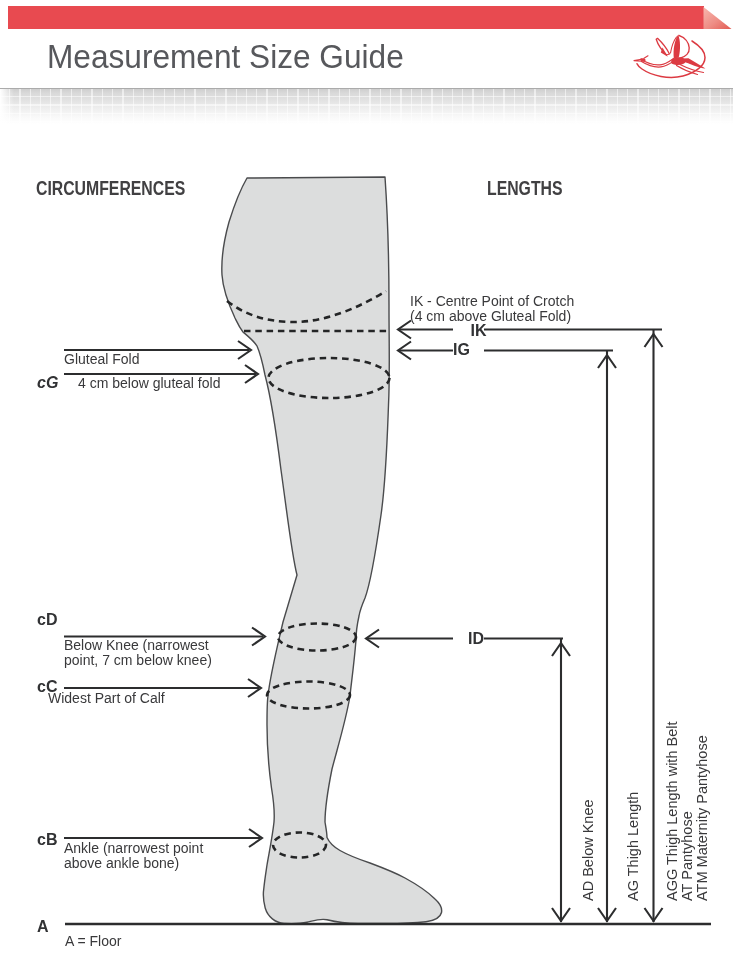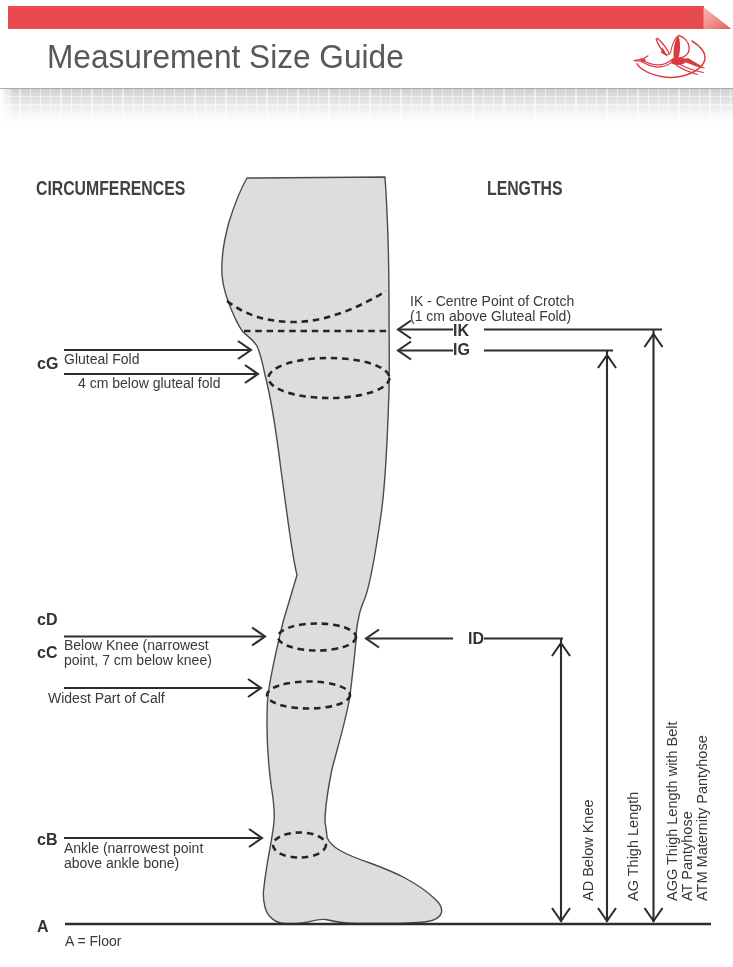--- a/index.html
+++ b/index.html
@@ -27,35 +27,35 @@
             line-height:1;transform:scaleX(0.79);transform-origin:0 0;}
   #head-circ{left:36px;top:178px;}
   #head-len{left:487px;top:178px;}
 
   
   .lbl{font-size:14px;color:#39393b;line-height:15.5px;white-space:pre-line;}
   .code{font-size:16px;font-weight:bold;color:#313234;line-height:1;white-space:nowrap;}
   .rot{transform-origin:0 0;white-space:pre;line-height:15px;font-size:14.5px;}
 
   
-  #cg-code{left:37px;top:356px;}
+  #cg-code{left:37px;top:375px;font-style:italic;}
   #cg-l1{left:64px;top:352.3px;}
   #cg-l2{left:78px;top:375.6px;}
   #cd-code{left:37px;top:612px;text-align:right;}
   #cd-l1{left:64px;top:637.6px;}
-  #cc-code{left:37px;top:645px;}
+  #cc-code{left:37px;top:679px;}
   #cc-l1{left:48px;top:691px;}
   #cb-code{left:37px;top:831.5px;}
   #cb-l1{left:64px;top:840.6px;}
   #a-code{left:37px;top:918.5px;}
   #a-l1{left:65px;top:933.6px;}
 
   
   #ik-note{left:410px;top:294px;line-height:15px;}
-  #ik-code{left:453px;top:322.5px;width:31px;}
+  #ik-code{left:463px;top:322.5px;width:31px;text-align:center;}
   #ig-code{left:453px;top:342px;width:31px;text-align:left;}
   #id-code{left:453px;top:630.5px;width:31px;text-align:right;}
 
   
   #ad-label{left:0;top:0;transform:translate(581px,901px) rotate(-90deg);}
   #ag-label{left:0;top:0;transform:translate(626px,901px) rotate(-90deg);}
   #agg-label{left:0;top:0;transform:translate(665px,901px) rotate(-90deg);}
 </style>
 </head>
 <body>
@@ -230,21 +230,21 @@
 <div class="abs lbl" id="cc-l1">Widest Part of Calf</div>
 
 <div class="abs code" id="cb-code">cB</div>
 <div class="abs lbl" id="cb-l1">Ankle (narrowest point
 above ankle bone)</div>
 
 <div class="abs code" id="a-code">A</div>
 <div class="abs lbl" id="a-l1">A = Floor</div>
 
 <div class="abs lbl" id="ik-note">IK - Centre Point of Crotch
-(1 cm above Gluteal Fold)</div>
+(4 cm above Gluteal Fold)</div>
 <div class="abs code" id="ik-code">IK</div>
 <div class="abs code" id="ig-code">IG</div>
 <div class="abs code" id="id-code">ID</div>
 
 <div class="abs lbl rot" id="ad-label">AD Below Knee</div>
 <div class="abs lbl rot" id="ag-label">AG Thigh Length</div>
 <div class="abs lbl rot" id="agg-label">AGG Thigh Length with Belt
 AT Pantyhose
 ATM Maternity Pantyhose</div>
 

